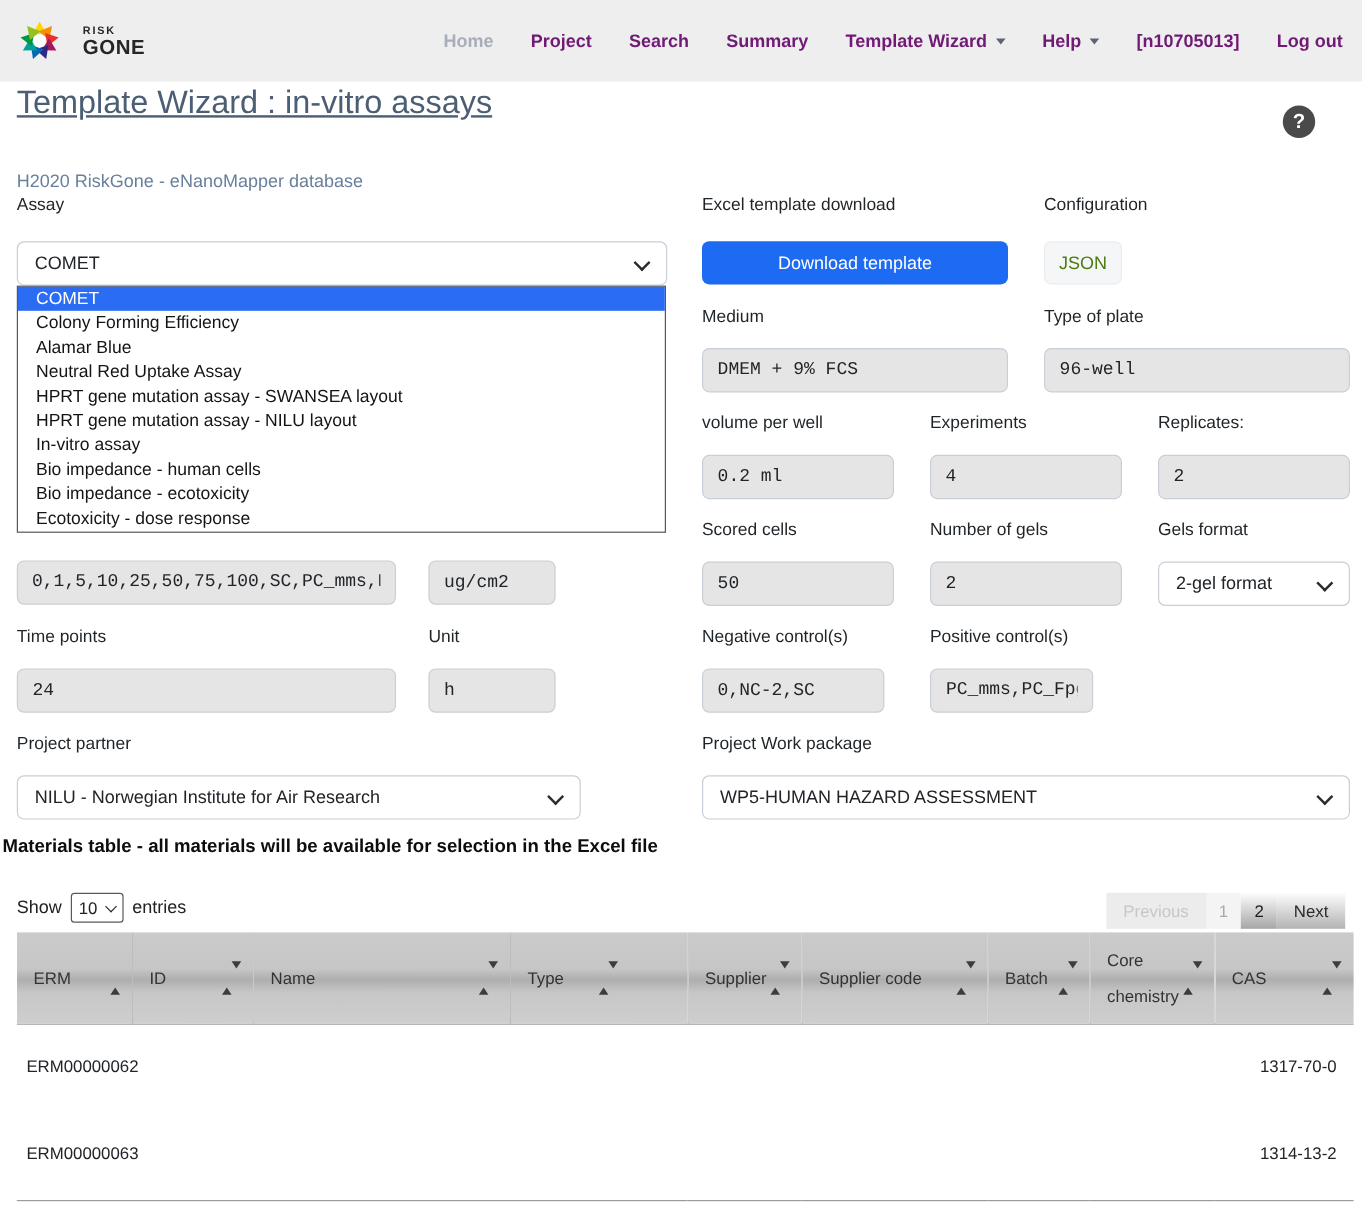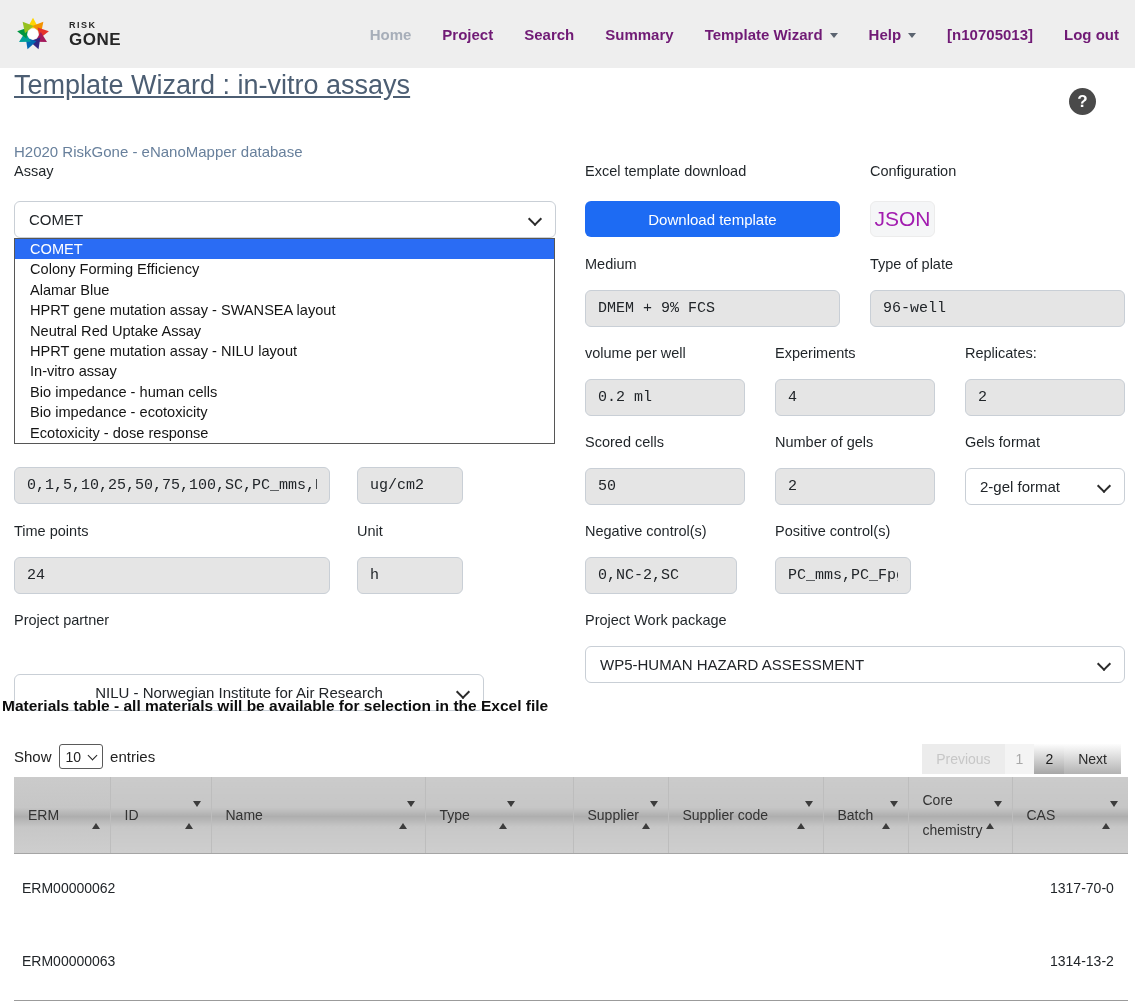--- a/index.html
+++ b/index.html
@@ -28,21 +28,21 @@
   
   .inp{position:absolute;height:37px;box-sizing:border-box;border:1px solid #c9cfd6;border-radius:6px;
        padding:0 12px;font-size:15px;color:#212529;font-family:Liberation Mono, monospace;background:#e5e5e5;outline:none;}
   .fselect{position:absolute;height:37px;box-sizing:border-box;border:1px solid #c9cfd6;border-radius:6px;
        background:#fff;display:flex;align-items:center;padding:0 34px 0 14px;font-size:15px;cursor:pointer;}
   .fselect .chevron{position:absolute;right:15px;top:12px;width:8px;height:8px;
        border-right:2px solid #2b2b2b;border-bottom:2px solid #2b2b2b;transform:rotate(45deg);}
   .btn-primary{position:absolute;box-sizing:border-box;border:none;border-radius:6px;background:#1d6bf3;
        color:#fff;font-size:15px;font-family:inherit;cursor:pointer;display:flex;align-items:center;justify-content:center;}
   .btn-light{position:absolute;box-sizing:border-box;border:1px solid #ececec;border-radius:6px;background:#f5f6f7;
-       color:#a21caf;font-size:21px;font-family:inherit;cursor:pointer;display:flex;align-items:center;justify-content:center;}
+       color:#4d7c0f;font-size:15px;font-family:inherit;cursor:pointer;display:flex;align-items:center;justify-content:center;}
   
   .droplist{position:absolute;left:14px;top:238px;width:541px;background:#fff;border:1px solid #565656;
        box-sizing:border-box;z-index:20;}
   .dropopt{height:20.4px;line-height:20.4px;padding-left:15px;font-size:14.6px;color:#141414;
        white-space:nowrap;overflow:hidden;cursor:pointer;}
   .dropopt.sel{background:#2a6cf4;color:#fff;}
   
   .mheading{position:absolute;left:2px;top:697px;font-size:15.5px;font-weight:700;color:#0d0d0d;}
   .showwrap{position:absolute;left:14px;top:744px;display:flex;align-items:center;gap:7px;font-size:15px;color:#222;}
   .entsel{display:inline-flex;align-items:center;gap:8px;border:1px solid #5a5a5a;border-radius:3px;
@@ -155,35 +155,35 @@
   <span class="lbl" style="left:357px;top:523px;">Unit</span>
   <span class="lbl" style="left:585px;top:523px;">Negative control(s)</span>
   <span class="lbl" style="left:775px;top:523px;">Positive control(s)</span>
   <input class="inp" style="left: 14px; top: 557px; width: 316px;" value="24">
   <input class="inp" style="left: 357px; top: 557px; width: 106px;" value="h">
   <input class="inp" style="left: 585px; top: 557px; width: 152px;" value="0,NC-2,SC">
   <input class="inp" style="left: 775px; top: 557px; width: 136px;" value="PC_mms,PC_Fpg">
 
   <span class="lbl" style="left:14px;top:612px;">Project partner</span>
   <span class="lbl" style="left:585px;top:612px;">Project Work package</span>
-  <div class="fselect" style="left:14px;top:674px;width:470px;justify-content:center;">
+  <div class="fselect" style="left:14px;top:646px;width:470px;">
     <span>NILU - Norwegian Institute for Air Research</span>
     <span class="chevron"></span>
   </div>
   <div class="fselect" style="left:585px;top:646px;width:540px;">
     <span>WP5-HUMAN HAZARD ASSESSMENT</span>
     <span class="chevron"></span>
   </div>
 
   <div class="droplist">
     <div class="dropopt sel">COMET</div>
     <div class="dropopt">Colony Forming Efficiency</div>
     <div class="dropopt">Alamar Blue</div>
+    <div class="dropopt">Neutral Red Uptake Assay</div>
     <div class="dropopt">HPRT gene mutation assay - SWANSEA layout</div>
-    <div class="dropopt">Neutral Red Uptake Assay</div>
     <div class="dropopt">HPRT gene mutation assay - NILU layout</div>
     <div class="dropopt">In-vitro assay</div>
     <div class="dropopt">Bio impedance - human cells</div>
     <div class="dropopt">Bio impedance - ecotoxicity</div>
     <div class="dropopt">Ecotoxicity - dose response</div>
   </div>
 
   <div class="mheading">Materials table - all materials will be available for selection in the Excel file</div>
 
   <div class="showwrap">

